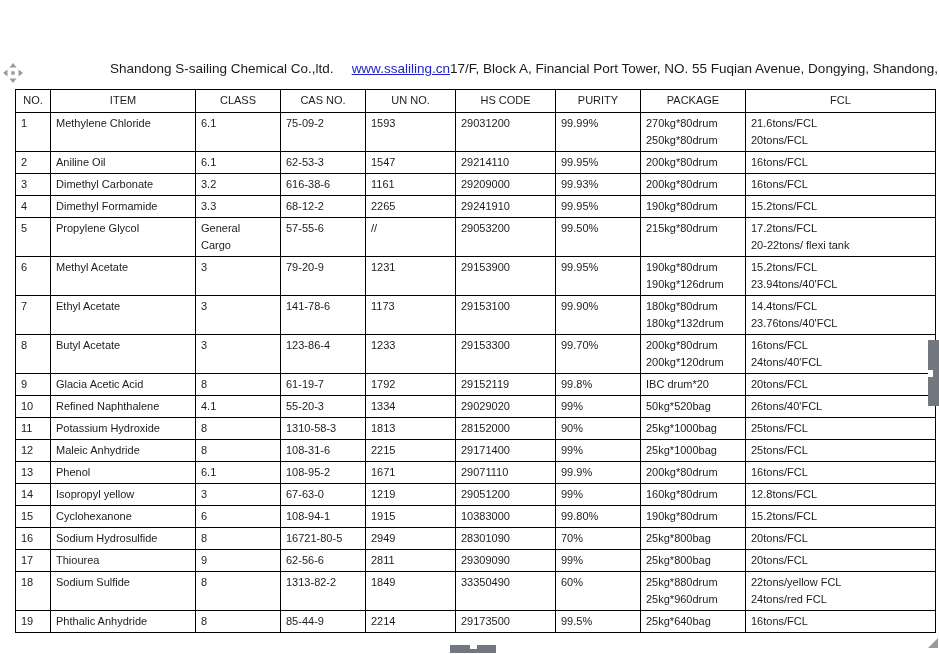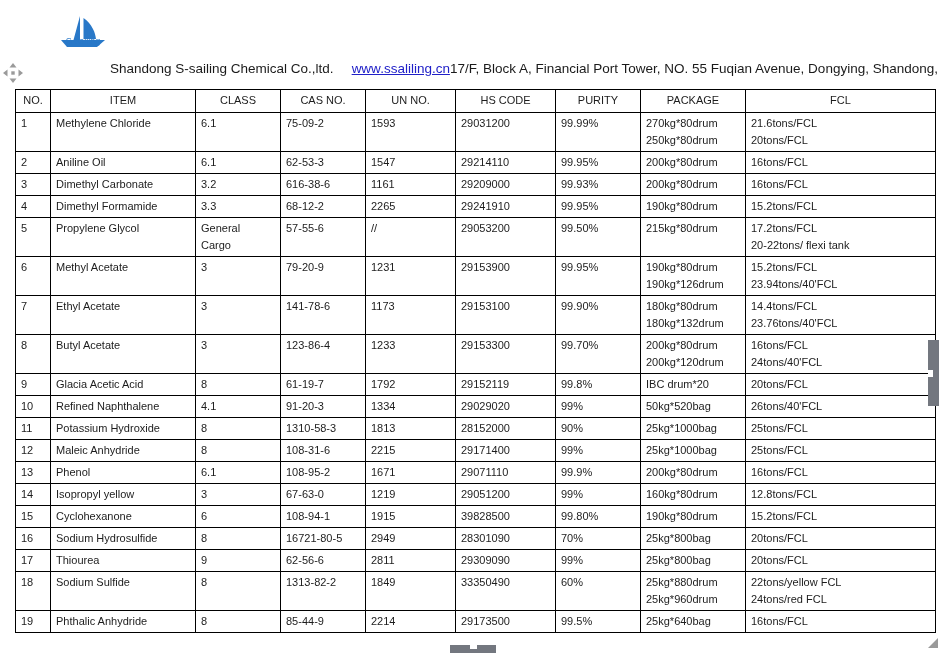--- a/index.html
+++ b/index.html
@@ -147,33 +147,20 @@
     bottom: 10px;
     width: 10px;
     height: 10px;
   }
 </style>
 </head>
 <body>
 
 <div id="page">
 
-  <div id="logo-wrap">
-    <svg width="95" height="53" viewBox="0 0 95 53" xmlns="http://www.w3.org/2000/svg">
-      <g>
-        <path d="M47 5 A22 22 0 1 0 47 49 A22 22 0 0 1 47 5 Z" fill="#2878c8"></path>
-        <path d="M43 10 L43 38 L36 38 Z" fill="#ffffff"></path>
-        <path d="M47 14 L47 38 L40.5 38 Z" fill="#2878c8"></path>
-        <path d="M49 13 C60 20 64 29 65 38 L49 38 Z" fill="#ffffff"></path>
-        <path d="M50.5 16 C59 22 62 30 63 37 L50.5 37 Z" fill="#2878c8"></path>
-        <path d="M28 38 L72 38 L64 45 L34 45 Z" fill="#2878c8"></path>
-      </g>
-      <text x="50" y="42" font-family="'Liberation Sans', sans-serif" font-size="9" fill="#2878c8" text-anchor="middle">S-sailing</text>
-    </svg>
-  </div>
 
   <div id="move-handle">
     <svg width="22" height="22" viewBox="0 0 22 22" xmlns="http://www.w3.org/2000/svg">
       <g fill="#9a9a9a">
         <polygon points="11,1 14.5,5.5 7.5,5.5"></polygon>
         <polygon points="11,21 14.5,16.5 7.5,16.5"></polygon>
         <polygon points="1,11 5.5,7.5 5.5,14.5"></polygon>
         <polygon points="21,11 16.5,7.5 16.5,14.5"></polygon>
         <rect x="9.3" y="9.3" width="3.4" height="3.4"></rect>
       </g>
@@ -521,21 +508,21 @@
             <td>
               <span class="cellline">10</span>
             </td>
             <td>
               <span class="cellline">Refined Naphthalene</span>
             </td>
             <td>
               <span class="cellline">4.1</span>
             </td>
             <td>
-              <span class="cellline">91-20-3</span>
+              <span class="cellline">55-20-3</span>
             </td>
             <td>
               <span class="cellline">1334</span>
             </td>
             <td>
               <span class="cellline">29029020</span>
             </td>
             <td>
               <span class="cellline">99%</span>
             </td>
@@ -672,21 +659,21 @@
             <td>
               <span class="cellline">6</span>
             </td>
             <td>
               <span class="cellline">108-94-1</span>
             </td>
             <td>
               <span class="cellline">1915</span>
             </td>
             <td>
-              <span class="cellline">39828500</span>
+              <span class="cellline">10383000</span>
             </td>
             <td>
               <span class="cellline">99.80%</span>
             </td>
             <td>
               <span class="cellline">190kg*80drum</span>
             </td>
             <td>
               <span class="cellline">15.2tons/FCL</span>
             </td>

